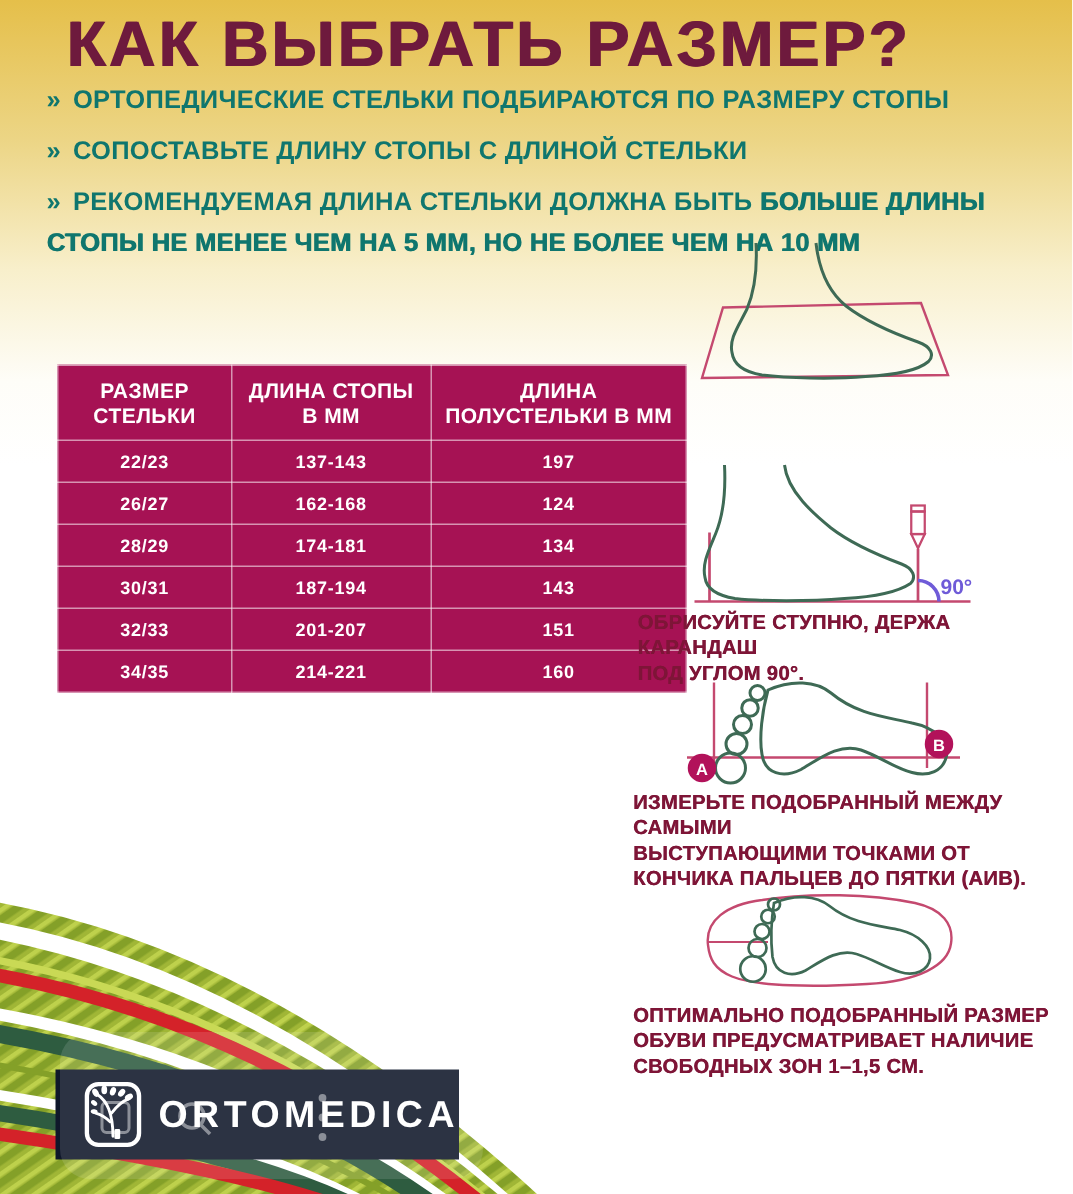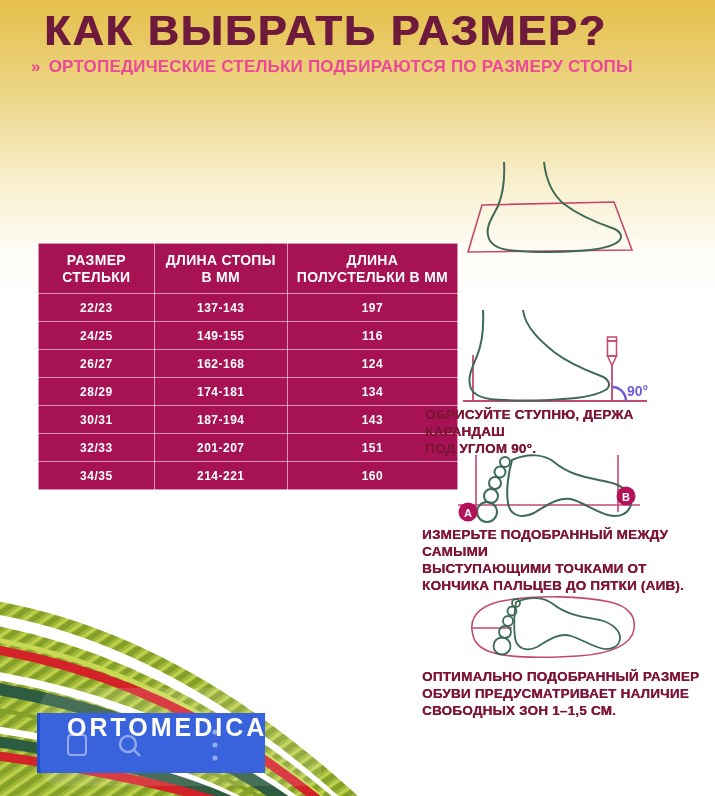--- a/index.html
+++ b/index.html
@@ -7,21 +7,21 @@
   body { font-family:"Liberation Sans","DejaVu Sans",sans-serif; }
   .poster { position:relative; width:715px; height:796px; background:#ffffff; overflow:hidden; margin:0 auto; }
   .gradient-top { position:absolute; left:0; top:0; width:715px; height:310px; z-index:0;
     background:linear-gradient(180deg,#e5bf4a 0%,#ecd585 30%,#f8efcb 58%,#fefdf8 82%,#ffffff 100%); }
 
   .title { position:absolute; left:44px; top:6px; width:660px; z-index:2;
     font-size:43px; font-weight:bold; letter-spacing:2px; color:#6e1a3d;
     text-shadow:1px 0 0 currentColor; white-space:nowrap; }
 
   .bullets { position:absolute; left:31px; top:53px; width:672px; z-index:2; list-style:none; }
-  .bullets li { font-size:17px; font-weight:bold; color:#ec4899; letter-spacing:0.2px;
+  .bullets li { font-size:17px; font-weight:bold; color:#0f766e; letter-spacing:0.2px;
     line-height:27px; margin-bottom:7px; }
   .bullets .marker { margin-right:8px; }
   .xbold { text-shadow:0.6px 0 0 currentColor; }
 
   table.size-table { position:absolute; left:38px; top:243px; width:420px; z-index:2;
     border-collapse:collapse; background:#a61254; }
   table.size-table th, table.size-table td {
     border:1px solid rgba(255,255,255,0.55); color:#ffffff; text-align:center; vertical-align:middle; }
   table.size-table th { height:50px; font-size:14px; font-weight:bold; line-height:17px; letter-spacing:0.3px; padding:2px 6px; }
   table.size-table td { height:28px; font-size:12px; font-weight:bold; letter-spacing:0.5px; }
@@ -36,64 +36,61 @@
   #cap4 { left:422px; top:656px;margin-top:12px; }
 
   .illus { position:absolute; z-index:2; }
   #illus1 { left:462px; top:160px; }
   #illus2 { left:455px; top:308px; }
   #illus3 { left:450px; top:450px; }
   #illus4 { left:460px; top:594px; }
 
   .waves { position:absolute; left:0; top:581px; z-index:1; }
 
-  .logo-bar { position:absolute; left:37px; top:713px; width:228px; height:60px; z-index:3;
-    background:#1d4ed8; display:flex; }
+  .logo-bar { position:absolute; left:37px; top:713px; width:269px; height:60px; z-index:3;
+    background:#0f172a; display:flex; align-items:center; }
   .logo-mark { margin-left:19px; }
   .logo-text { color:#ffffff; font-size:25px; font-weight:bold; letter-spacing:3px; margin-left:11px; }
 
   .viewer-overlay { position:absolute; left:40px; top:688px; width:282px; height:98px; z-index:4;
     background:rgba(255,255,255,0.12); border-radius:20px; }
   .viewer-overlay .ico { position:absolute; opacity:0.45; }
 </style>
 </head>
 <body>
 
 <div class="poster">
   <div class="gradient-top"></div>
 
   <div class="title">КАК ВЫБРАТЬ РАЗМЕР?</div>
 
   <ul class="bullets">
       <li><span class="marker">»</span><span>ОРТОПЕДИЧЕСКИЕ СТЕЛЬКИ ПОДБИРАЮТСЯ ПО РАЗМЕРУ СТОПЫ</span></li>
+      <li><span class="marker">»</span><span>СОПОСТАВЬТЕ ДЛИНУ СТОПЫ С ДЛИНОЙ СТЕЛЬКИ</span></li>
+      <li><span class="marker">»</span><span>РЕКОМЕНДУЕМАЯ ДЛИНА СТЕЛЬКИ ДОЛЖНА БЫТЬ </span><span class="xbold">БОЛЬШЕ ДЛИНЫ СТОПЫ НЕ МЕНЕЕ ЧЕМ НА 5 ММ, НО НЕ БОЛЕЕ ЧЕМ НА 10 ММ</span></li>
     </ul>
 
   <table class="size-table">
     <colgroup>
         <col class="c1">
         <col class="c2">
         <col class="c3">
       </colgroup>
     <thead>
         <tr>
           <th>РАЗМЕР СТЕЛЬКИ</th>
           <th>ДЛИНА СТОПЫ В ММ</th>
           <th>ДЛИНА ПОЛУСТЕЛЬКИ В ММ</th>
         </tr>
       </thead>
     <tbody>
         <tr>
           <td>22/23</td>
           <td>137-143</td>
           <td>197</td>
-        </tr>
-        <tr>
-          <td>24/25</td>
-          <td>149-155</td>
-          <td>116</td>
         </tr>
         <tr>
           <td>26/27</td>
           <td>162-168</td>
           <td>124</td>
         </tr>
         <tr>
           <td>28/29</td>
           <td>174-181</td>
           <td>134</td>

